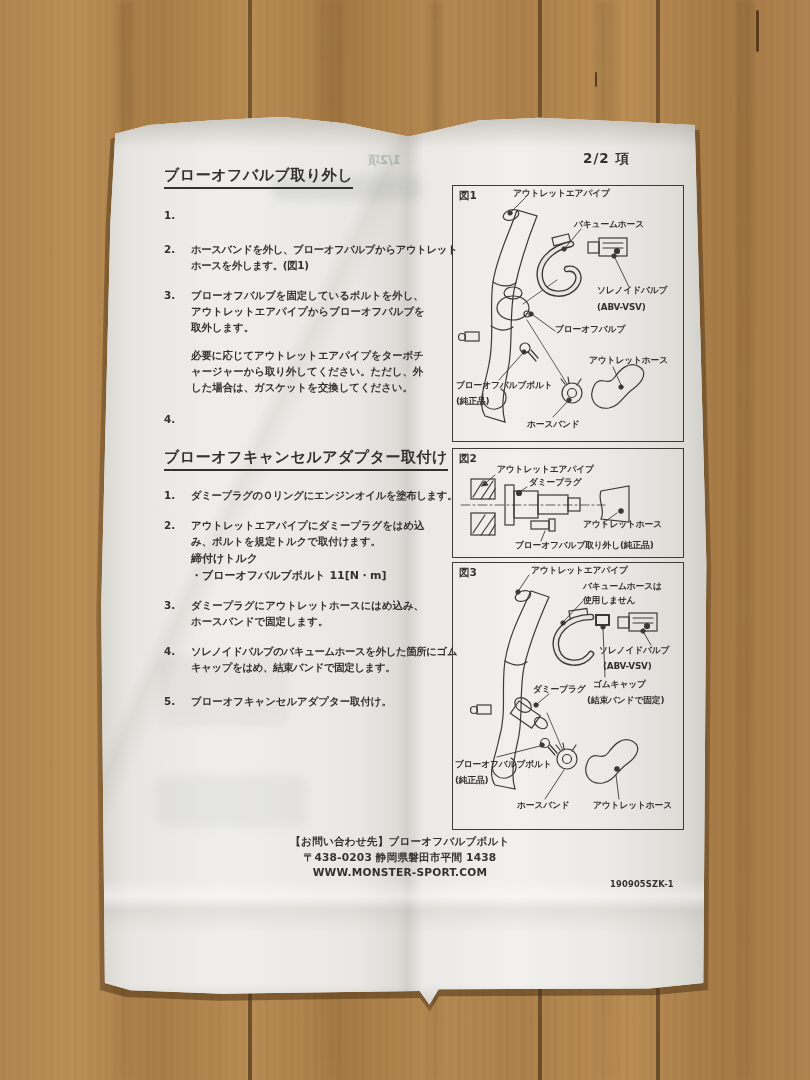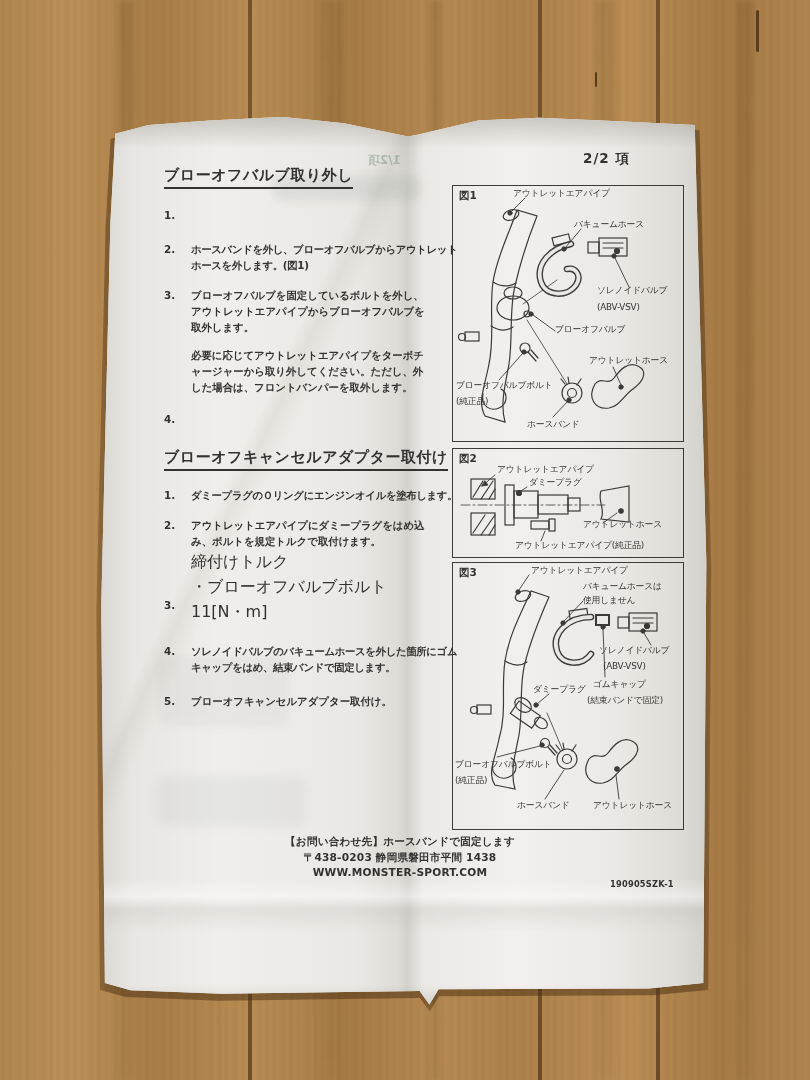--- a/index.html
+++ b/index.html
@@ -61,26 +61,26 @@
   .left-col{position:absolute;left:62px;top:0;width:268px;height:100%;}
   .sec-title{position:absolute;margin:0;font-size:15px;font-weight:700;letter-spacing:.5px;
     border-bottom:2px solid #343330;padding-bottom:2px;white-space:nowrap;}
   .t1{left:2px;top:50px;}
   .t2{left:2px;top:332px;}
   .li{position:absolute;left:2px;font-size:10.4px;font-weight:600;line-height:1.52;}
   .li .num{position:absolute;left:0;top:0;width:24px;}
   .li .txt{display:block;margin-left:27px;width:240px;}
   .w-wide .txt{width:268px;letter-spacing:-.35px;}
   .note{position:absolute;left:29px;font-size:10.4px;font-weight:600;line-height:1.52;width:238px;}
-  .torque{position:absolute;left:29px;font-size:16px;font-weight:400;line-height:1.55;width:250px;}
+  .torque{position:absolute;left:29px;font-size:11px;font-weight:700;line-height:1.55;width:250px;}
   
   .fig{position:absolute;left:312px;width:232px;border:1.3px solid #3c3b38;box-sizing:border-box;margin-left:40px;}
   .fig svg{position:absolute;left:0;top:0;}
   .figlab{position:absolute;left:6px;top:3px;font-size:10.5px;font-weight:700;}
-  .plab{position:absolute;font-size:8.8px;font-weight:400;white-space:nowrap;letter-spacing:-.2px;}
+  .plab{position:absolute;font-size:8.8px;font-weight:700;white-space:nowrap;letter-spacing:-.2px;}
   
   .footer{position:absolute;left:45px;top:718px;width:510px;text-align:center;
     font-size:10.6px;font-weight:700;line-height:15.5px;letter-spacing:.2px;}
   .docnum{position:absolute;left:510px;top:763px;font-size:8.3px;font-weight:600;letter-spacing:.2px;}
 </style>
 </head>
 <body>
 
 <div class="wood">
   <div class="seam" style="left:248px"></div>
@@ -112,41 +112,42 @@
       <span class="num">1.</span>
     </div>
     <div class="li w-wide" style="top:126px">
       <span class="num">2.</span>
       <span class="txt">ホースバンドを外し、ブローオフバルブからアウトレットホースを外します。(図1)</span>
     </div>
     <div class="li" style="top:172px">
       <span class="num">3.</span>
       <span class="txt">ブローオフバルブを固定しているボルトを外し、アウトレットエアパイプからブローオフバルブを取外します。</span>
     </div>
-    <div class="note" style="top:232px">必要に応じてアウトレットエアパイプをターボチャージャーから取り外してください。ただし、外した場合は、フロントバンパーを取外します。</div>
+    <div class="note" style="top:232px">必要に応じてアウトレットエアパイプをターボチャージャーから取り外してください。ただし、外した場合は、ガスケットを交換してください。</div>
     <div class="li" style="top:296px">
       <span class="num">4.</span>
     </div>
 
     <h1 class="sec-title t2">ブローオフキャンセルアダプター取付け</h1>
 
     <div class="li w-wide" style="top:372px">
       <span class="num">1.</span>
       <span class="txt">ダミープラグのＯリングにエンジンオイルを塗布します。</span>
     </div>
     <div class="li" style="top:402px">
       <span class="num">2.</span>
       <span class="txt">アウトレットエアパイプにダミープラグをはめ込み、ボルトを規定トルクで取付けます。</span>
     </div>
     <div class="torque" style="top:434px">
       <div>締付けトルク</div>
       <div>・ブローオフバルブボルト 11[N・m]</div>
     </div>
     <div class="li" style="top:482px">
       <span class="num">3.</span>
+      <span class="txt">ダミープラグにアウトレットホースにはめ込み、ホースバンドで固定します。</span>
     </div>
     <div class="li w-wide" style="top:528px">
       <span class="num">4.</span>
       <span class="txt">ソレノイドバルブのバキュームホースを外した箇所にゴムキャップをはめ、結束バンドで固定します。</span>
     </div>
     <div class="li" style="top:578px">
       <span class="num">5.</span>
       <span class="txt">ブローオフキャンセルアダプター取付け。</span>
     </div>
   </div>
@@ -247,21 +248,21 @@
           <path d="M74,38 L65,44"></path>
           <path d="M150,74 L164,64"></path>
           <path d="M88,92 L92,82"></path>
         </g>
       </g>
     </svg>
     <span class="figlab">図2</span>
     <span class="plab" style="left:44px;top:15px">アウトレットエアパイプ</span>
     <span class="plab" style="left:76px;top:28px">ダミープラグ</span>
     <span class="plab" style="left:130px;top:70px">アウトレットホース</span>
-    <span class="plab" style="left:62px;top:91px">アウトレットエアパイプ(純正品)</span>
+    <span class="plab" style="left:62px;top:91px">ブローオフバルブ取り外し(純正品)</span>
   </div>
 
   <div class="fig" style="top:446px;height:268px">
     <svg width="230" height="266" viewBox="0 0 230 266">
       <g fill="none" stroke="#3b3a37" stroke-width="1.2" stroke-linecap="round">
 
         <path d="M78,28 C68,50 56,72 52,98 C48,124 54,150 46,176 C42,196 34,210 42,222 L62,226 C57,210 62,192 66,172 C70,148 66,122 72,100 C77,80 88,52 96,34 Z"></path>
         <ellipse cx="70" cy="33" rx="8" ry="5" transform="rotate(-20 70 33)"></ellipse>
         <path d="M52,98 c8,5 16,5 22,1"></path>
         <rect x="24" y="142" width="14" height="9"></rect>
@@ -322,19 +323,19 @@
     <span class="plab" style="left:140px;top:116px">ゴムキャップ</span>
     <span class="plab" style="left:134px;top:132px">(結束バンドで固定)</span>
     <span class="plab" style="left:80px;top:121px">ダミープラグ</span>
     <span class="plab" style="left:2px;top:196px">ブローオフバルブボルト</span>
     <span class="plab" style="left:2px;top:212px">(純正品)</span>
     <span class="plab" style="left:64px;top:237px">ホースバンド</span>
     <span class="plab" style="left:140px;top:237px">アウトレットホース</span>
   </div>
 
   <div class="footer">
-    <div>【お問い合わせ先】ホースバンドで固定します</div>
+    <div>【お問い合わせ先】ブローオフバルブボルト</div>
     <div>〒438-0203 静岡県磐田市平間 1438</div>
     <div>WWW.MONSTER-SPORT.COM</div>
   </div>
   <span class="docnum">190905SZK-1</span>
 
 </div>
 
 </body></html>

